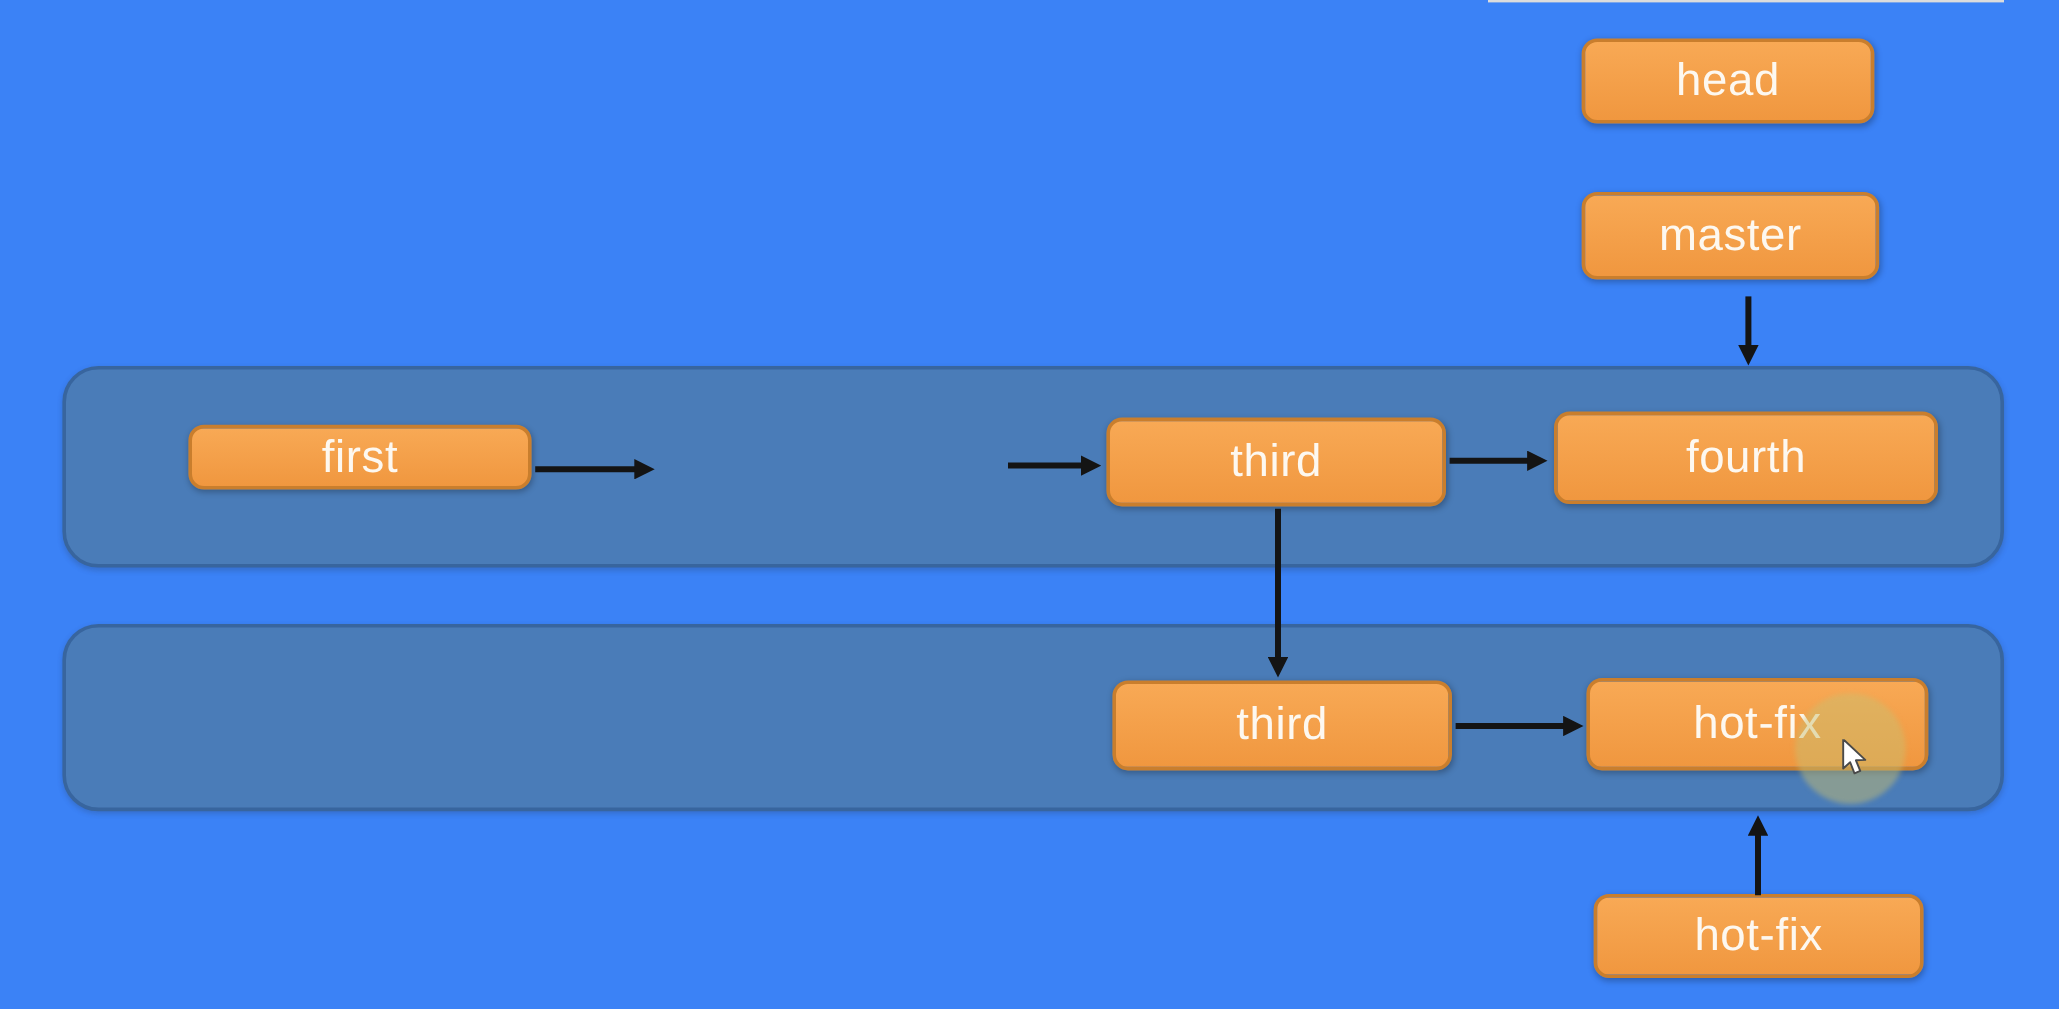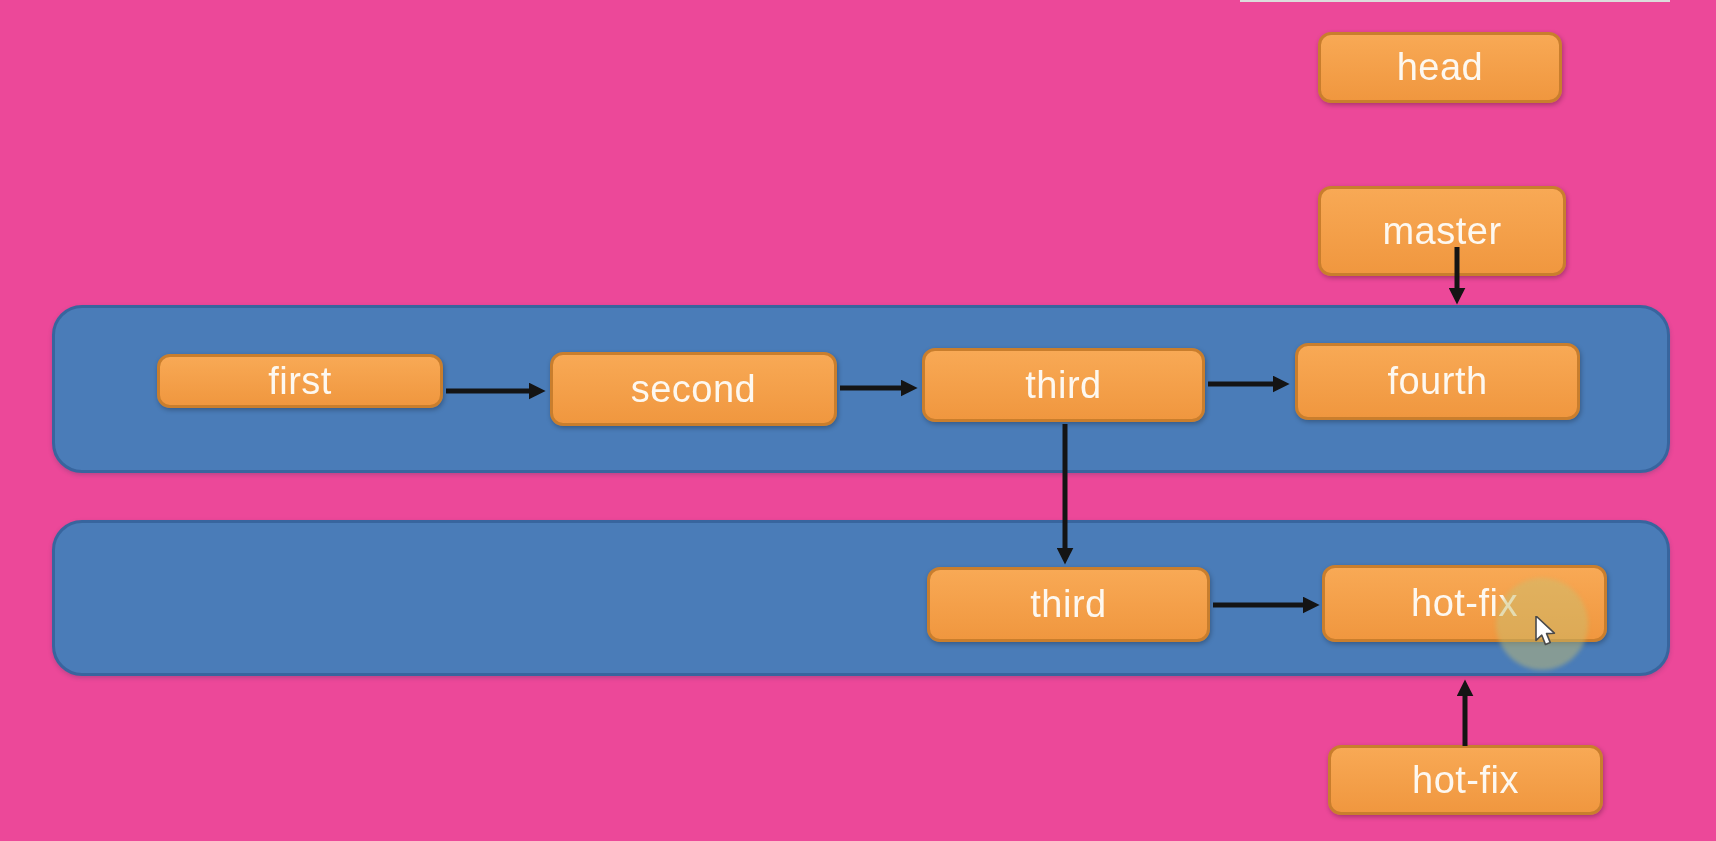--- a/index.html
+++ b/index.html
@@ -1,19 +1,19 @@
 <!DOCTYPE html>
 <html><head>
 <meta charset="utf-8">
 <style>
   html,body{margin:0;padding:0;background:#ffffff;}
   .canvas{
     position:relative;
     width:1716px;height:841px;
-    background:#ec4899;
+    background:#3b82f6;
     overflow:hidden;
     font-family:"Liberation Sans",sans-serif;
   }
   .canvas *{box-sizing:border-box;}
   .lane{
     position:absolute;
     background:#4a7cb8;
     border:3px solid #38659e;
     border-radius:30px;
     box-shadow:0 2px 4px rgba(40,60,90,0.25);
@@ -54,37 +54,34 @@
 <div class="canvas">
 
   <div class="top-artifact"></div>
 
   <div class="lane" style="left:52px;top:305px;width:1618px;height:168px"></div>
   <div class="lane" style="left:52px;top:520px;width:1618px;height:156px"></div>
 
   <div class="node" style="left:1318px;top:32px;width:244px;height:71px">
     <span>head</span>
   </div>
-  <div class="node" style="left:1318px;top:186px;width:248px;height:90px">
+  <div class="node" style="left:1318px;top:160px;width:248px;height:73px">
     <span>master</span>
   </div>
   <div class="node" style="left:1328px;top:745px;width:275px;height:70px">
     <span>hot-fix</span>
   </div>
 
   <div class="node" style="left:157px;top:354px;width:286px;height:54px">
     <span>first</span>
   </div>
-  <div class="node" style="left:550px;top:352px;width:287px;height:74px">
-    <span>second</span>
-  </div>
   <div class="node" style="left:922px;top:348px;width:283px;height:74px">
     <span>third</span>
   </div>
-  <div class="node" style="left:1295px;top:343px;width:285px;height:77px">
+  <div class="node" style="left:1295px;top:343px;width:320px;height:77px">
     <span>fourth</span>
   </div>
 
   <div class="node" style="left:927px;top:567px;width:283px;height:75px">
     <span>third</span>
   </div>
   <div class="node" style="left:1322px;top:565px;width:285px;height:77px">
     <span>hot-fix</span>
   </div>
 

